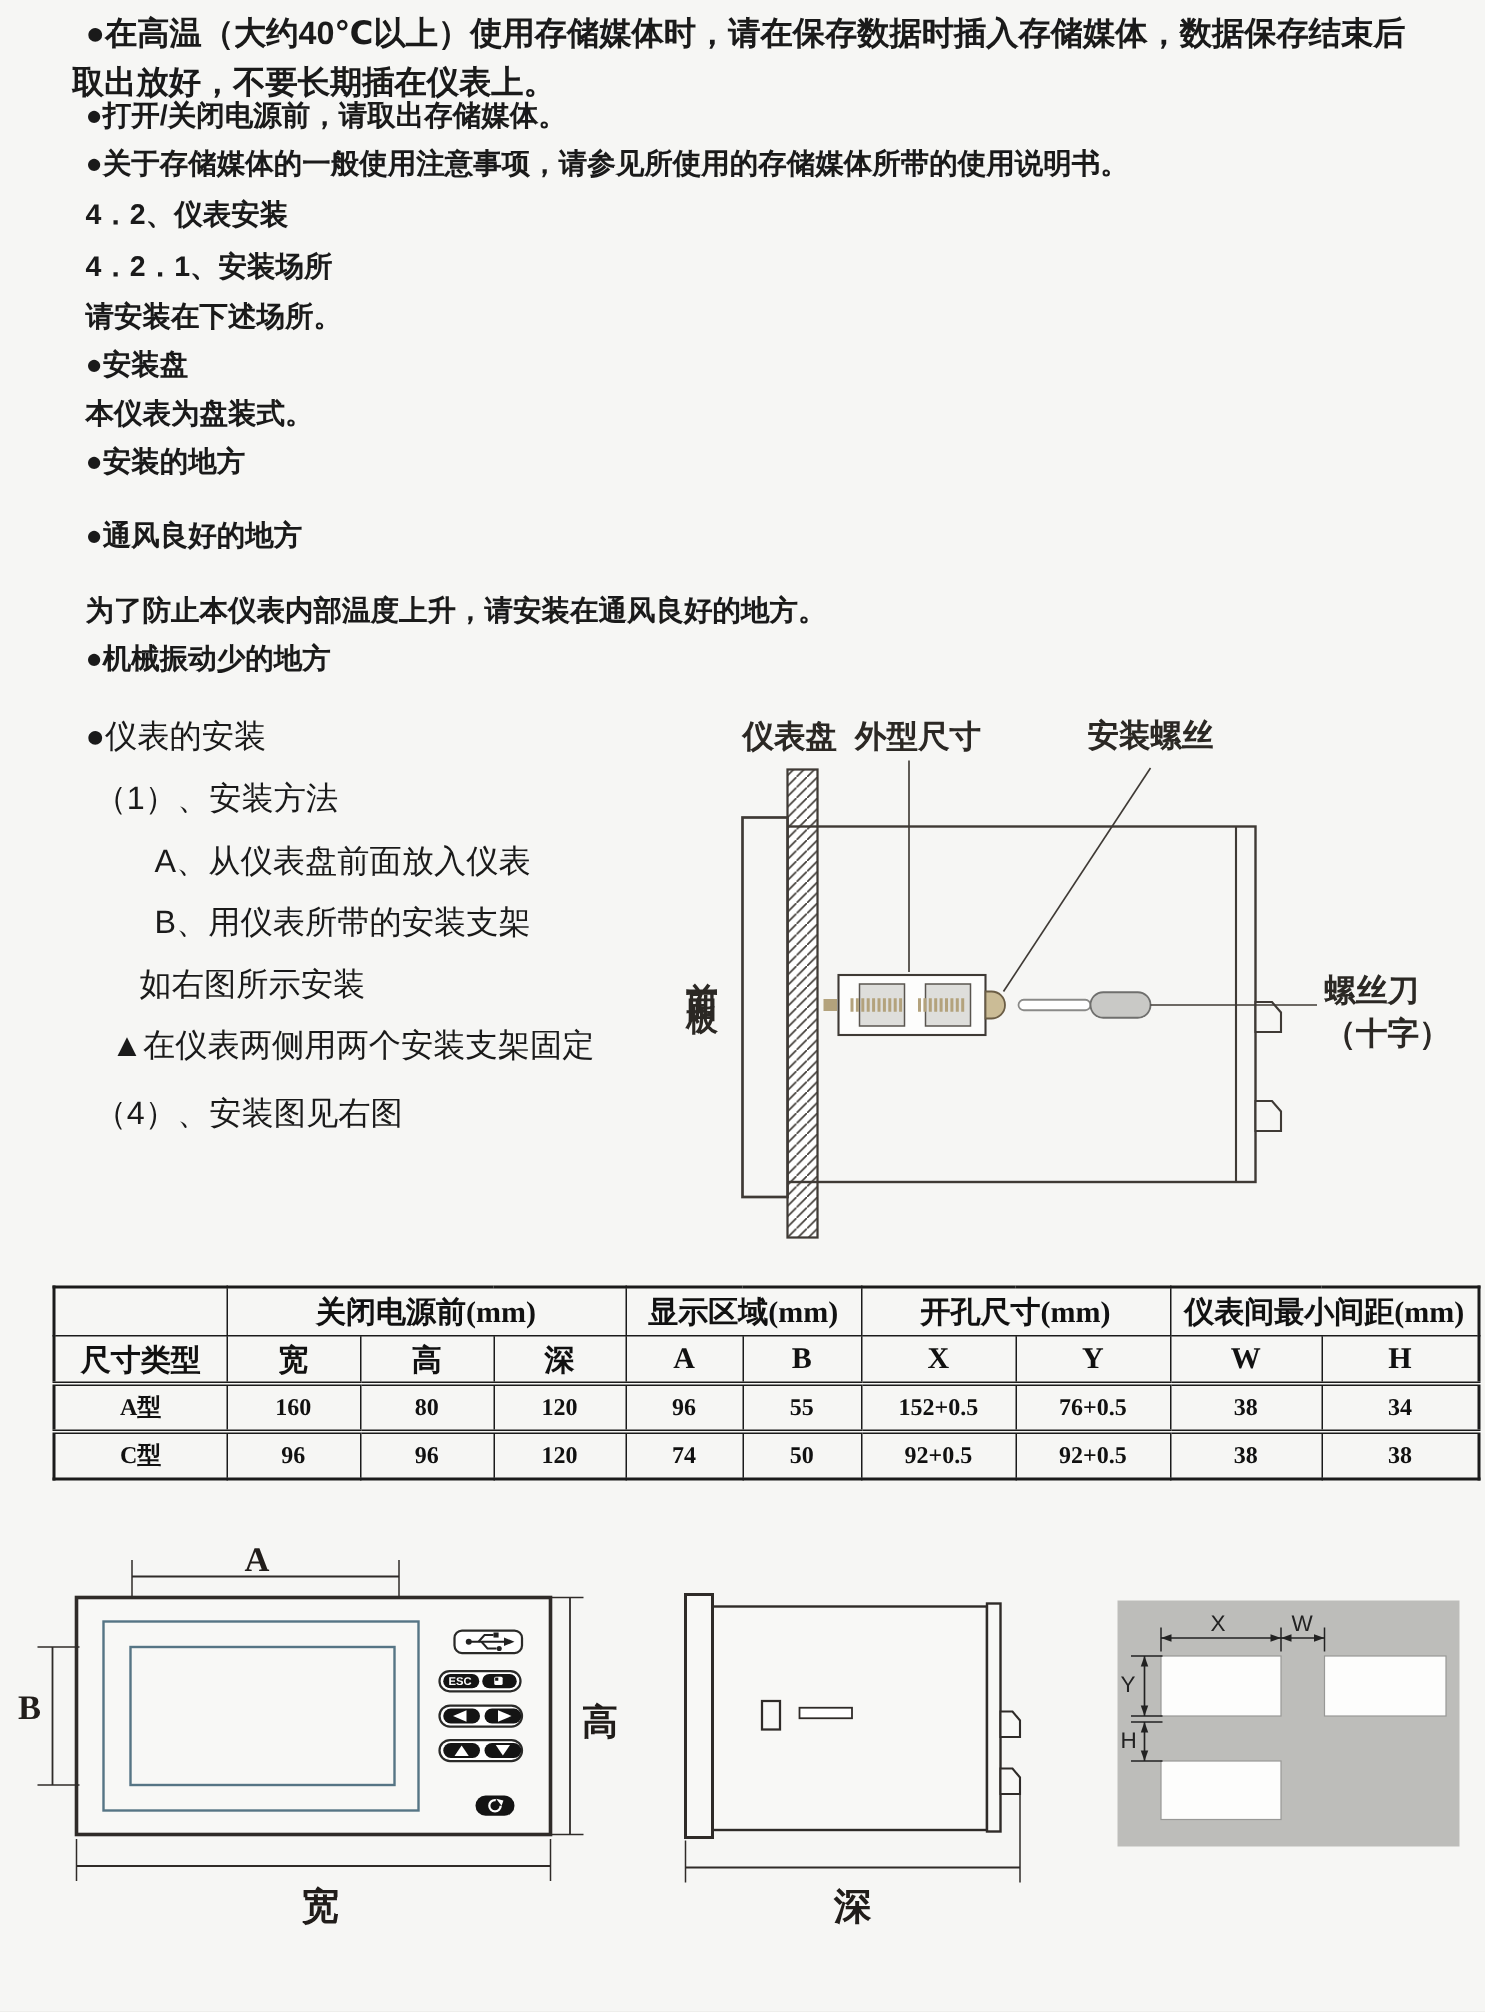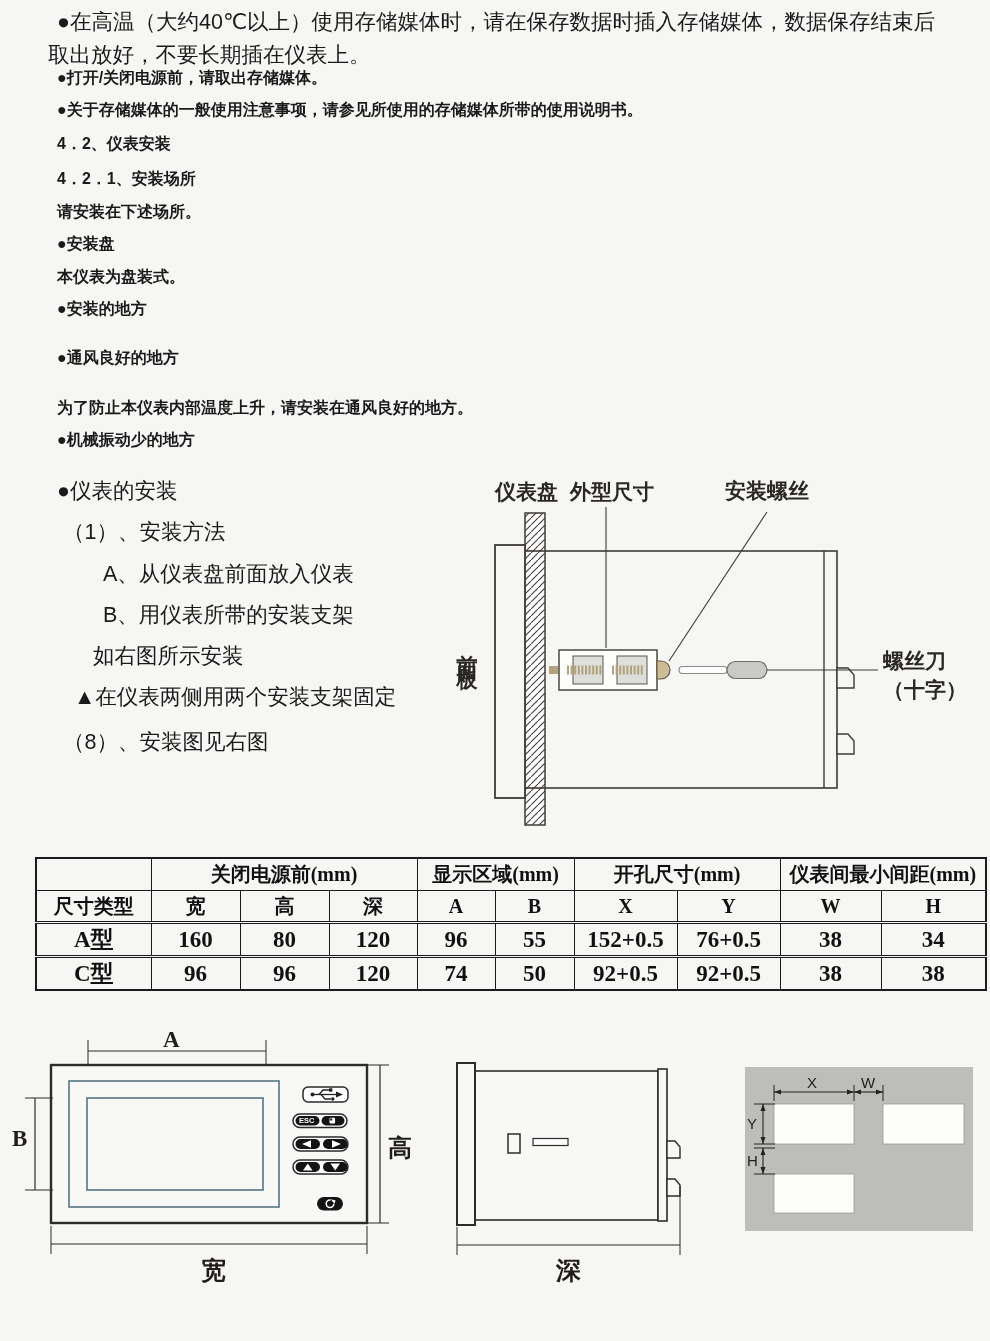--- a/index.html
+++ b/index.html
@@ -1,42 +1,42 @@
 <!DOCTYPE html>
 <html><head>
 <meta charset="utf-8">
 <style>
   html,body{margin:0;padding:0;background:#e8e8e6;}
   .page{position:relative;width:990px;height:1341px;background:#f6f6f4;overflow:hidden;
         font-family:"Liberation Sans","DejaVu Sans",sans-serif;color:#1a1a1a;}
   
   .wrapline{position:absolute;left:48px;top:6px;width:908px;text-indent:9px;
-            font-size:21.5px;line-height:32.5px;font-weight:400;}
-  .tl{position:absolute;left:57px;font-size:16px;line-height:28px;font-weight:600;white-space:nowrap;text-align:center;}
+            font-size:21.5px;line-height:32.5px;font-weight:700;}
+  .tl{position:absolute;left:57px;font-size:19px;line-height:28px;font-weight:600;white-space:nowrap;text-align:center;}
   
   .il{position:absolute;font-size:21.5px;line-height:30px;font-weight:400;white-space:nowrap;}
   
   .fig{position:absolute;}
   .fig svg{position:absolute;left:0;top:0;}
   .dlabel{position:absolute;font-size:21px;font-weight:600;color:#2b2824;white-space:nowrap;line-height:24px;}
   .vlabel{position:absolute;font-size:21px;font-weight:600;color:#2b2824;
           writing-mode:vertical-rl;text-orientation:upright;letter-spacing:7px;line-height:22px;}
   .dimlabel{position:absolute;font-family:"Liberation Serif","DejaVu Serif",serif;
             font-weight:bold;color:#211d1a;white-space:nowrap;}
   .screen-label{position:absolute;left:77px;top:104px;width:176px;text-align:center;
             font-family:"Liberation Serif","DejaVu Serif",serif;font-weight:bold;
             font-size:26px;letter-spacing:3px;color:#2b2520;}
   .thin-dim{position:absolute;font-size:15px;font-weight:400;color:#222;font-family:"Liberation Sans",sans-serif;}
   
   .dimtable{position:absolute;left:35px;top:857px;width:950px;border-collapse:collapse;
             border:2.5px solid #1b1b1b;table-layout:fixed;}
   .dimtable td{border:1.5px solid #1b1b1b;text-align:center;vertical-align:middle;
             font-family:"Liberation Serif","DejaVu Serif",serif;font-weight:bold;
             font-size:20px;color:#111;padding:0;}
-  .dimtable tr.data td{border-top:3px double #1b1b1b;font-size:23px;}
+  .dimtable tr.data td{border-top:3px double #1b1b1b;font-size:16px;}
   .dimtable tr.h1 td{height:31px;}
   .dimtable tr.h2 td{height:30px;}
   .dimtable tr.data td{height:29px;}
 </style>
 </head>
 <body>
 
 <div class="page">
 
   <div class="wrapline">●在高温（大约40℃以上）使用存储媒体时，请在保存数据时插入存储媒体，数据保存结束后取出放好，不要长期插在仪表上。</div>
@@ -51,21 +51,21 @@
   <div class="tl" style="top:344px">●通风良好的地方</div>
   <div class="tl" style="top:394px">为了防止本仪表内部温度上升，请安装在通风良好的地方。</div>
   <div class="tl" style="top:426px">●机械振动少的地方</div>
 
   <div class="il" style="left:57px;top:476px">●仪表的安装</div>
   <div class="il" style="left:63px;top:517px">（1）、安装方法</div>
   <div class="il" style="left:103px;top:559px">A、从仪表盘前面放入仪表</div>
   <div class="il" style="left:103px;top:600px">B、用仪表所带的安装支架</div>
   <div class="il" style="left:93px;top:641px">如右图所示安装</div>
   <div class="il" style="left:74px;top:682px">▲在仪表两侧用两个安装支架固定</div>
-  <div class="il" style="left:63px;top:727px">（8）、安装图见右图</div>
+  <div class="il" style="left:63px;top:727px">（4）、安装图见右图</div>
 
   <div class="fig" style="left:440px;top:462px;width:550px;height:380px">
     <svg width="550" height="380" viewBox="0 0 550 380">
       <defs>
         <pattern id="hatch" width="7" height="7" patternUnits="userSpaceOnUse">
           <path d="M0,7 L7,0" stroke="#3f3a35" stroke-width="1.1"></path>
         </pattern>
       </defs>
 
       <rect x="85" y="51" width="20" height="312" fill="#ffffff" stroke="#3f3a35" stroke-width="1.5"></rect>

